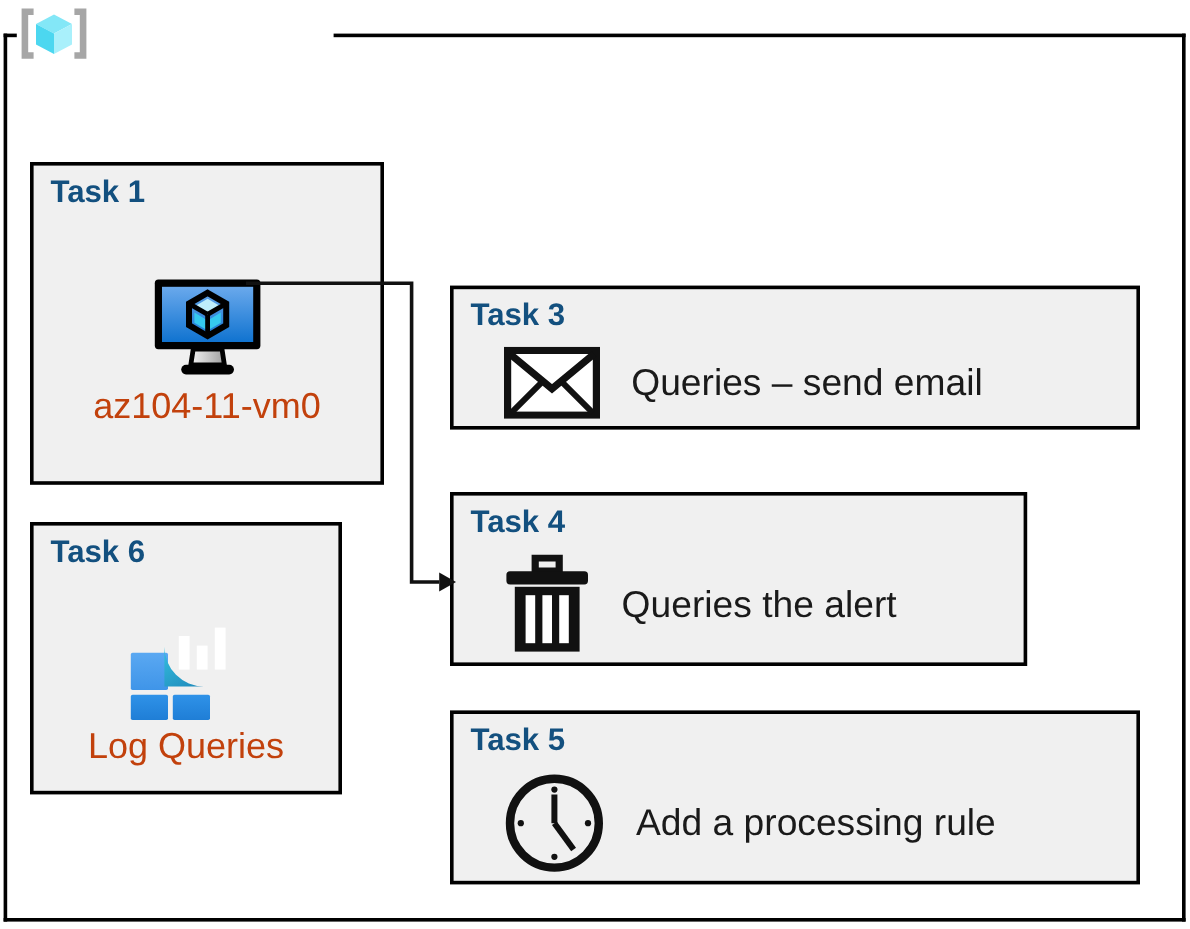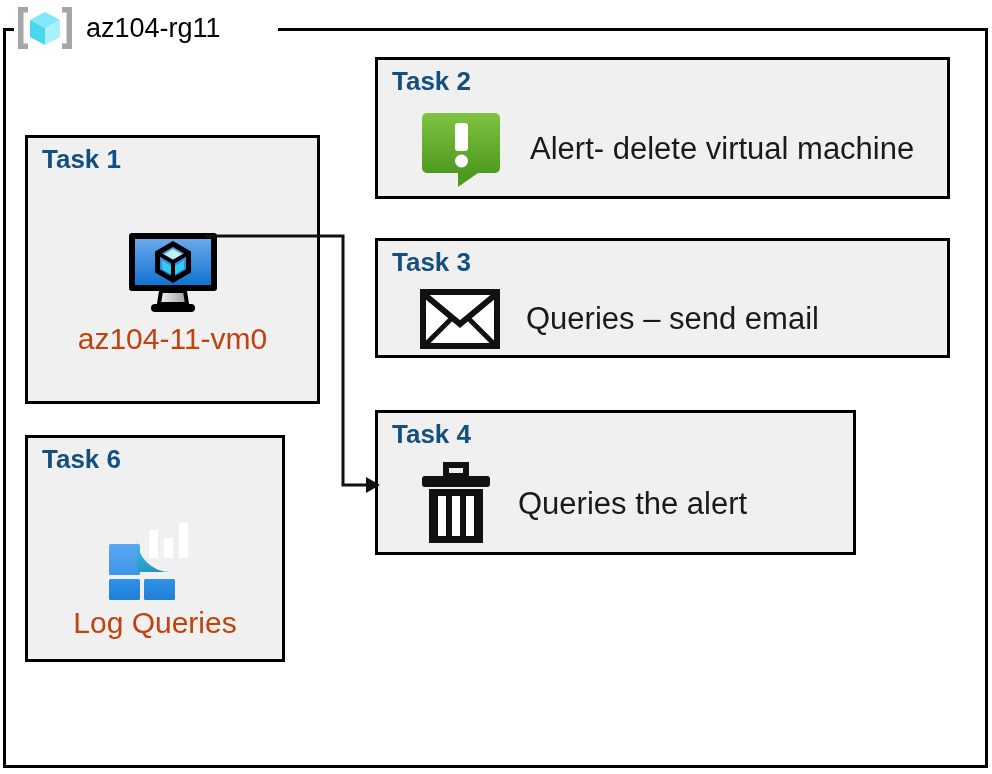--- a/index.html
+++ b/index.html
@@ -142,21 +142,20 @@
       <path d="M14 3 L4 3 L4 45 L14 45 L14 39.5 L9.5 39.5 L9.5 8.5 L14 8.5 Z" fill="#a6a6a6"></path>
 
       <path d="M48 3 L58 3 L58 45 L48 45 L48 39.5 L52.5 39.5 L52.5 8.5 L48 8.5 Z" fill="#a6a6a6"></path>
 
       <path d="M31 8 L46 16 L31 24 L16 16 Z" fill="#83e7f7"></path>
 
       <path d="M16 16 L31 24 L31 41 L16 33 Z" fill="#4cd7f0"></path>
 
       <path d="M46 16 L46 33 L31 41 L31 24 Z" fill="#a9f0fb"></path>
     </svg>
-    <span class="rg-label-text">az104-rg11</span>
   </div>
 
   <div class="task-box col-left" style="left:25px; top:135px; width:295px; height:269px;">
     <div class="task-title">Task 1</div>
     <div class="body">
       <svg width="96" height="86" viewBox="0 0 96 86">
         <defs>
           <linearGradient id="vmScreen" x1="0" y1="0" x2="0" y2="1">
             <stop offset="0" stop-color="#6aa9ec"></stop>
             <stop offset="1" stop-color="#1073d0"></stop>
@@ -214,38 +213,20 @@
         <path d="M67 2 A33 33 0 1 1 34 35 L34 68 L67 68 A33 33 0 0 0 67 2 Z" fill="url(#logPin)"></path>
 
         <rect x="46" y="26" width="9" height="28" fill="#ffffff"></rect>
         <rect x="61" y="34" width="9" height="20" fill="#ffffff"></rect>
         <rect x="76" y="19" width="9" height="35" fill="#ffffff"></rect>
       </svg>
       <div class="caption">Log Queries</div>
     </div>
   </div>
 
-  <div class="task-box col-right" style="left:375px; top:57px; width:575px; height:142px;">
-    <div class="task-title">Task 2</div>
-    <div class="body">
-      <svg width="84" height="76" viewBox="0 0 84 76">
-        <defs>
-          <linearGradient id="alertG" x1="0" y1="0" x2="0" y2="1">
-            <stop offset="0" stop-color="#80c442"></stop>
-            <stop offset="1" stop-color="#4e9a1f"></stop>
-          </linearGradient>
-        </defs>
-        <rect x="2" y="2" width="78" height="60" rx="5" fill="url(#alertG)"></rect>
-        <path d="M38 58 L38 76 L58 62 Z" fill="#50991f"></path>
-        <rect x="35" y="12" width="13" height="28" rx="3" fill="#ffffff"></rect>
-        <circle cx="41.5" cy="50" r="6.5" fill="#ffffff"></circle>
-      </svg>
-      <div class="caption">Alert- delete virtual machine</div>
-    </div>
-  </div>
 
   <div class="task-box col-right" style="left:375px; top:238px; width:575px; height:120px;">
     <div class="task-title">Task 3</div>
     <div class="body">
       <svg width="80" height="60" viewBox="0 0 80 60">
         <rect x="3" y="3" width="74" height="54" fill="#ffffff" stroke="#111111" stroke-width="6"></rect>
         <path d="M5 6 L40 35 L75 6" fill="none" stroke="#111111" stroke-width="6"></path>
         <path d="M6 55 L31 30" fill="none" stroke="#111111" stroke-width="5"></path>
         <path d="M74 55 L49 30" fill="none" stroke="#111111" stroke-width="5"></path>
       </svg>
@@ -265,19 +246,34 @@
         <rect x="9" y="27" width="54" height="54" fill="#111111"></rect>
 
         <rect x="18" y="34" width="8" height="40" fill="#ffffff"></rect>
         <rect x="32" y="34" width="8" height="40" fill="#ffffff"></rect>
         <rect x="46" y="34" width="8" height="40" fill="#ffffff"></rect>
       </svg>
       <div class="caption">Queries the alert</div>
     </div>
   </div>
 
+  <div class="task-box col-right" style="left:375px; top:592px; width:575px; height:145px;">
+    <div class="task-title">Task 5</div>
+    <div class="body">
+      <svg width="84" height="84" viewBox="0 0 84 84">
+        <circle cx="42" cy="42" r="37" fill="none" stroke="#111111" stroke-width="7"></circle>
+        <circle cx="42" cy="14" r="2.6" fill="#111111"></circle>
+        <circle cx="70" cy="42" r="2.6" fill="#111111"></circle>
+        <circle cx="42" cy="70" r="2.6" fill="#111111"></circle>
+        <circle cx="14" cy="42" r="2.6" fill="#111111"></circle>
+        <path d="M42 42 L42 18" fill="none" stroke="#111111" stroke-width="5"></path>
+        <path d="M42 42 L58 64" fill="none" stroke="#111111" stroke-width="5"></path>
+      </svg>
+      <div class="caption">Add a processing rule</div>
+    </div>
+  </div>
 
   <svg class="connector">
     <path d="M205 236 L343 236 L343 485 L366 485" fill="none" stroke="#111111" stroke-width="3"></path>
     <path d="M366 477 L380 485 L366 493 Z" fill="#111111"></path>
   </svg>
 
 </div>
 
 </body></html>

